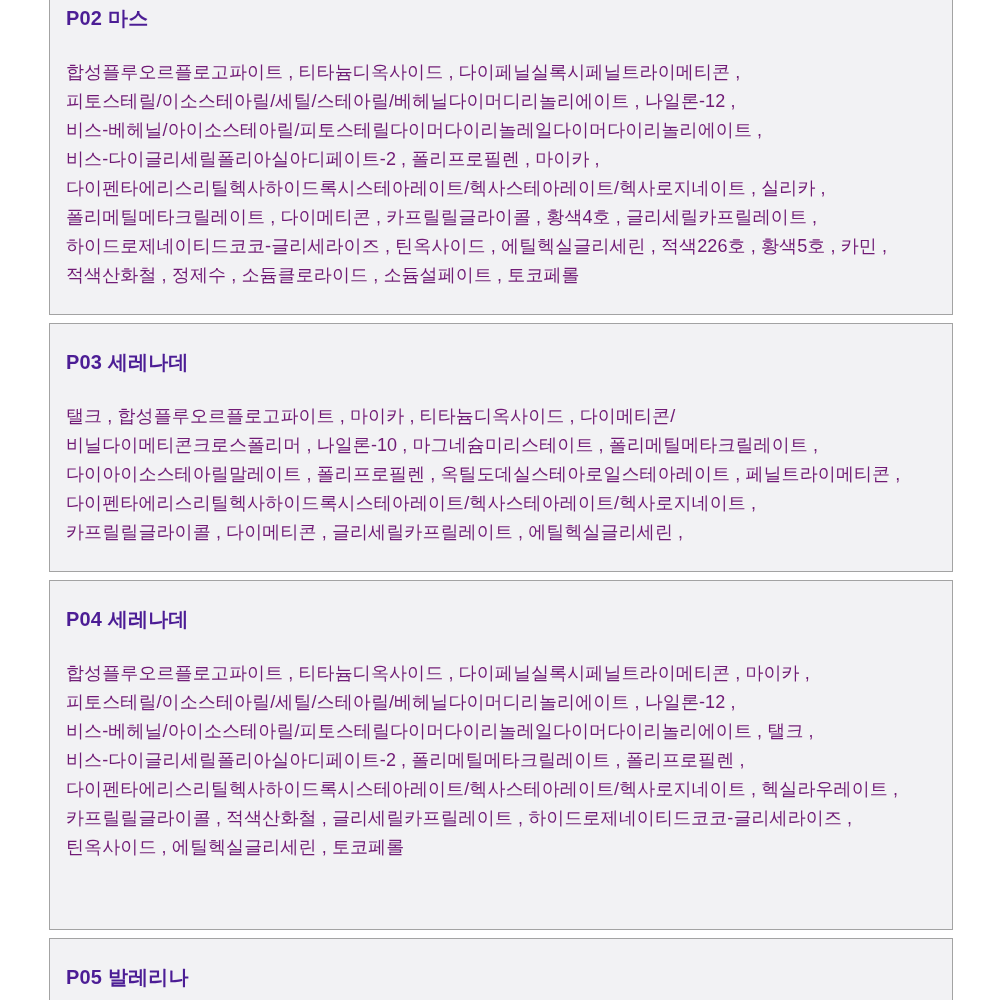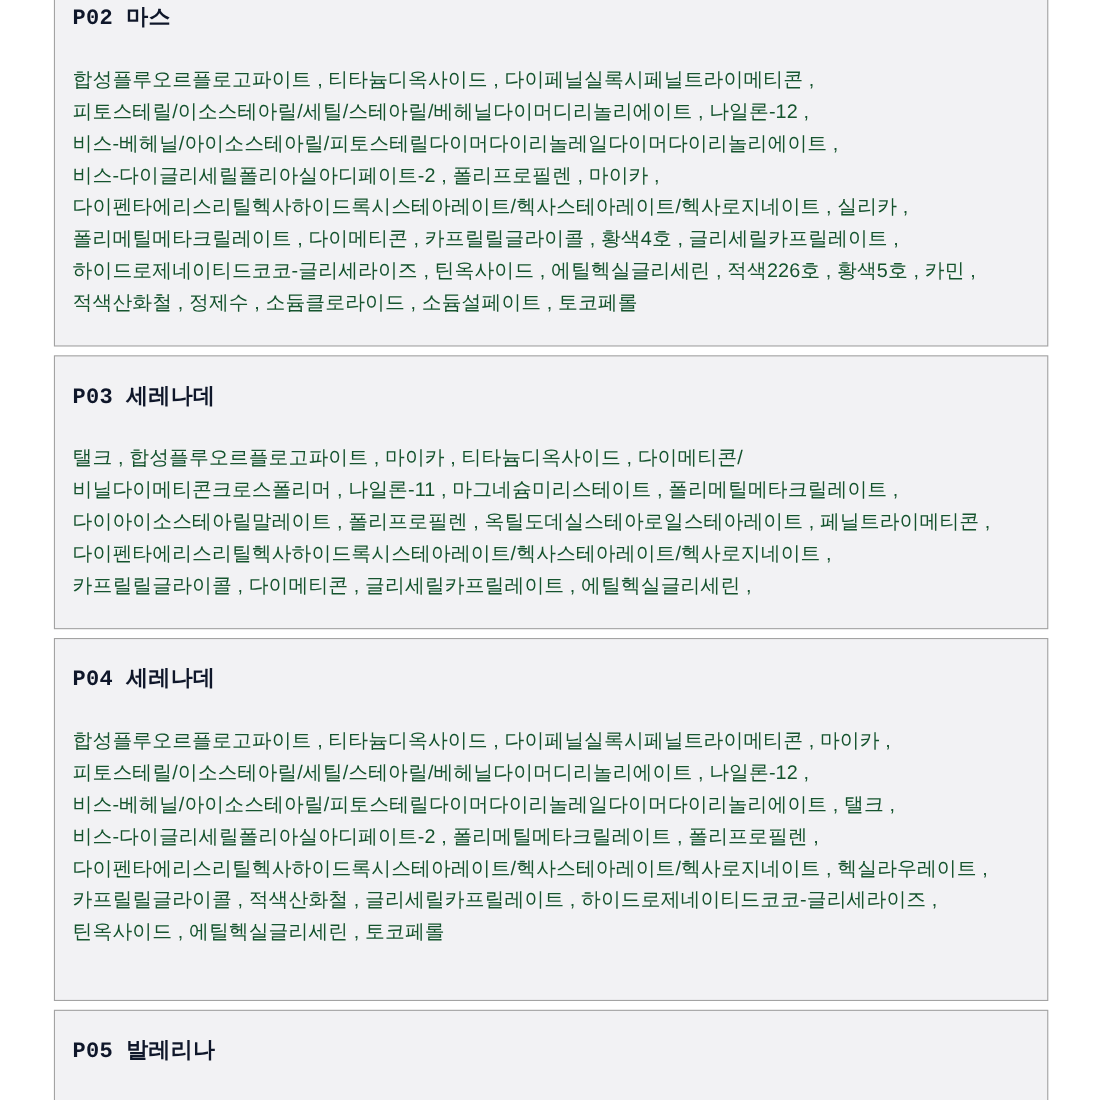--- a/index.html
+++ b/index.html
@@ -23,36 +23,35 @@
   }
   .card {
     box-sizing: border-box;
     width: 904px;
     background: #f2f2f4;
     border: 1px solid #a3a3a3;
     padding: 26px 16px 24px 16px;
     margin-bottom: 8px;
   }
   .card-p02 { margin-top: -21px; }
-  .card-p04 { padding-bottom: 47px; }
+  .card-p04 { padding-bottom: 67px; }
   .card-p05 { padding-bottom: 60px; }
   .card-title {
     font-size: 20px;
     line-height: 24px;
     font-weight: bold;
-    color: #0f172a;
+    color: #4c1d95;
     margin: 0 0 28px 0;
     letter-spacing: 0.2px;
-    font-family: Liberation Mono, monospace;
   }
   .card-p05 .card-title { }
   .card-body {
     font-size: 18px;
     line-height: 29px;
-    color: #14532d;
+    color: #701a75;
     white-space: pre-line;
     letter-spacing: 0.1px;
   }
 </style>
 </head>
 <body>
 
 <div class="page">
   <div class="cards">
 
@@ -64,21 +63,21 @@
 비스-다이글리세릴폴리아실아디페이트-2 , 폴리프로필렌 , 마이카 ,
 다이펜타에리스리틸헥사하이드록시스테아레이트/헥사스테아레이트/헥사로지네이트 , 실리카 ,
 폴리메틸메타크릴레이트 , 다이메티콘 , 카프릴릴글라이콜 , 황색4호 , 글리세릴카프릴레이트 ,
 하이드로제네이티드코코-글리세라이즈 , 틴옥사이드 , 에틸헥실글리세린 , 적색226호 , 황색5호 , 카민 ,
 적색산화철 , 정제수 , 소듐클로라이드 , 소듐설페이트 , 토코페롤</div>
     </div>
 
     <div class="card card-p03">
       <div class="card-title">P03 세레나데</div>
       <div class="card-body">탤크 , 합성플루오르플로고파이트 , 마이카 , 티타늄디옥사이드 , 다이메티콘/
-비닐다이메티콘크로스폴리머 , 나일론-11 , 마그네슘미리스테이트 , 폴리메틸메타크릴레이트 ,
+비닐다이메티콘크로스폴리머 , 나일론-10 , 마그네슘미리스테이트 , 폴리메틸메타크릴레이트 ,
 다이아이소스테아릴말레이트 , 폴리프로필렌 , 옥틸도데실스테아로일스테아레이트 , 페닐트라이메티콘 ,
 다이펜타에리스리틸헥사하이드록시스테아레이트/헥사스테아레이트/헥사로지네이트 ,
 카프릴릴글라이콜 , 다이메티콘 , 글리세릴카프릴레이트 , 에틸헥실글리세린 ,</div>
     </div>
 
     <div class="card card-p04">
       <div class="card-title">P04 세레나데</div>
       <div class="card-body">합성플루오르플로고파이트 , 티타늄디옥사이드 , 다이페닐실록시페닐트라이메티콘 , 마이카 ,
 피토스테릴/이소스테아릴/세틸/스테아릴/베헤닐다이머디리놀리에이트 , 나일론-12 ,
 비스-베헤닐/아이소스테아릴/피토스테릴다이머다이리놀레일다이머다이리놀리에이트 , 탤크 ,

